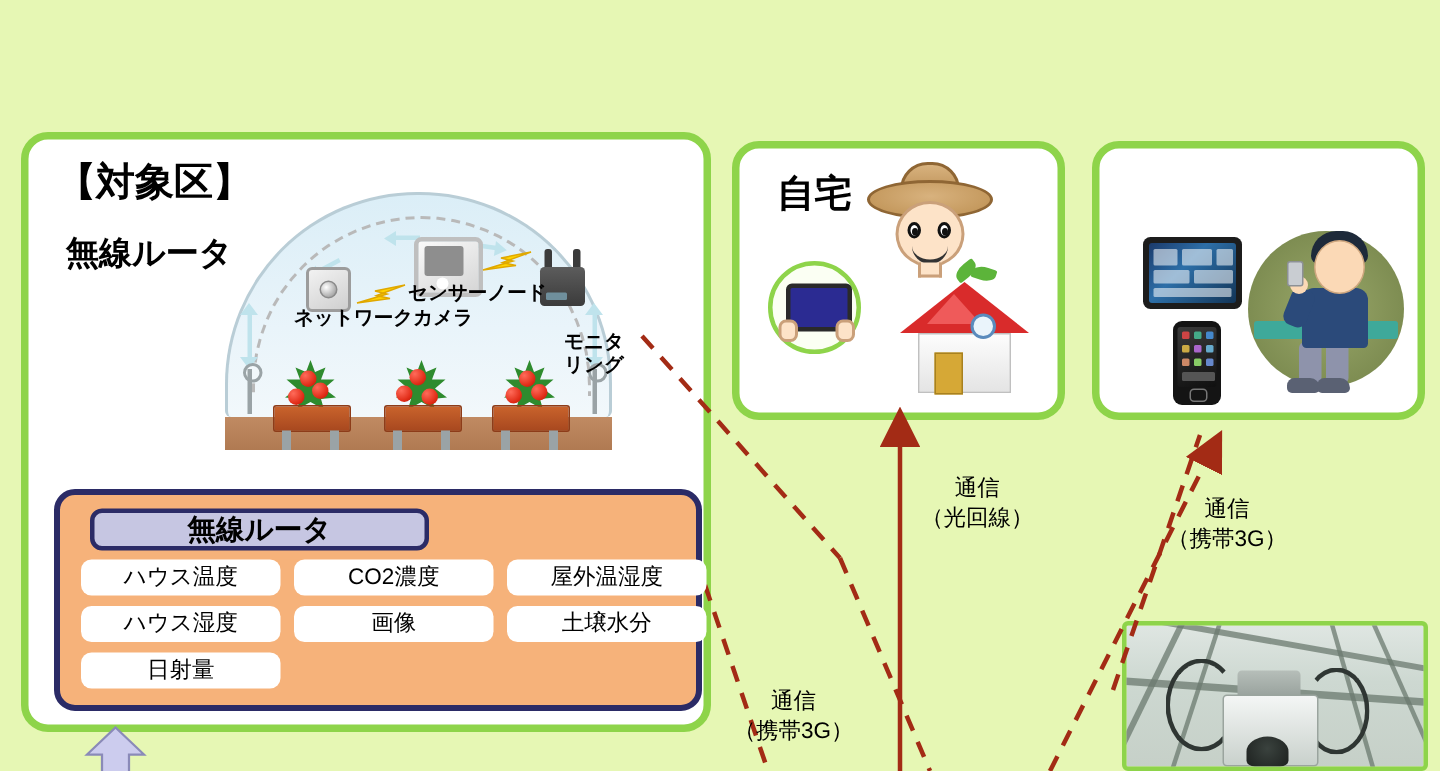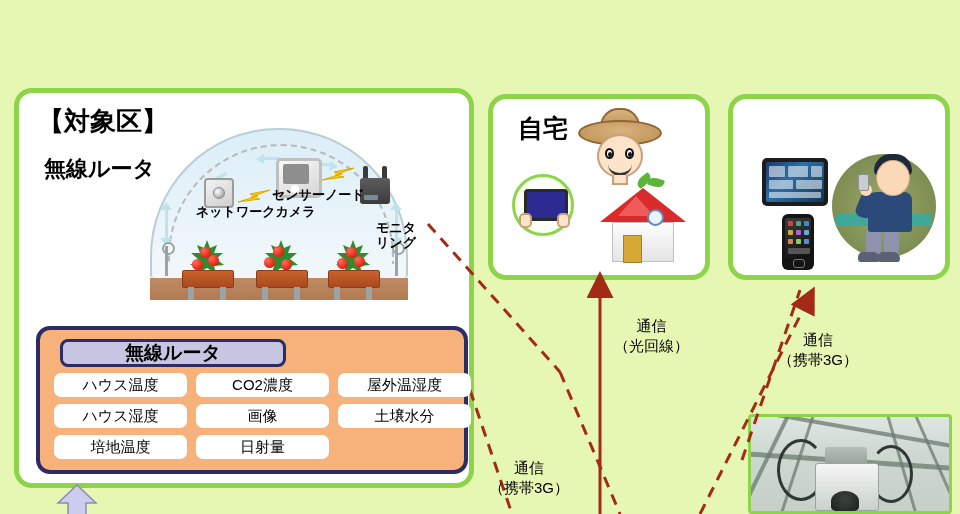--- a/index.html
+++ b/index.html
@@ -827,21 +827,20 @@
       <div class="mon-cell w1">ハウス温度</div>
       <div class="mon-cell w2">CO2濃度</div>
       <div class="mon-cell w3">屋外温湿度</div>
     </div>
     <div class="mon-row">
       <div class="mon-cell w1">ハウス湿度</div>
       <div class="mon-cell w2">画像</div>
       <div class="mon-cell w3">土壌水分</div>
     </div>
     <div class="mon-row">
-      <div class="mon-cell w1">培地温度</div>
       <div class="mon-cell w2">日射量</div>
       <div class="mon-cell w3 empty"></div>
     </div>
   </div>
 
   <div class="panel" id="panel-home"></div>
   <div class="panel-label" id="label-home">自宅</div>
 
   <div class="tablet-circle">
     <div class="tab"></div>

